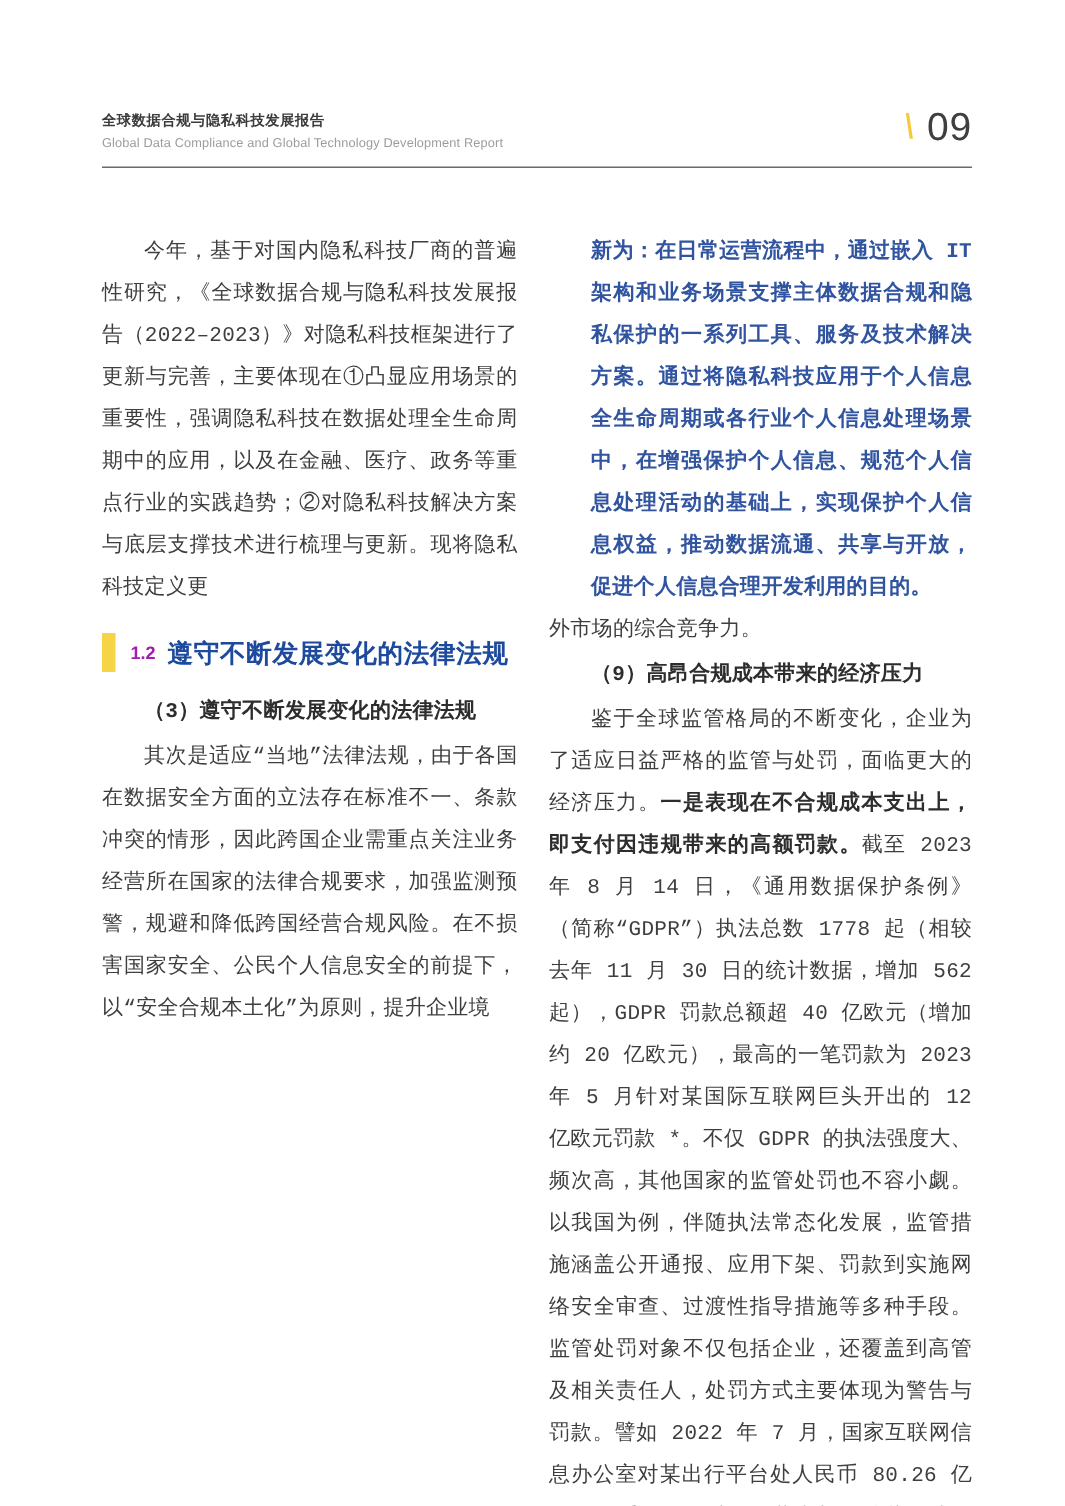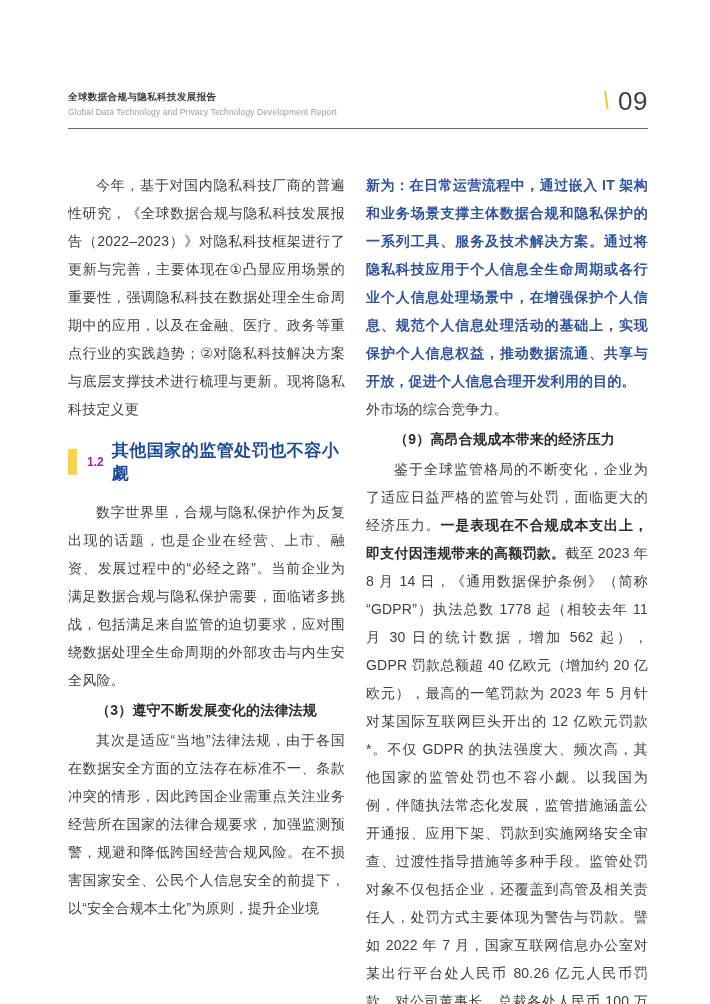--- a/index.html
+++ b/index.html
@@ -4,78 +4,77 @@
 <style>
   html,body{margin:0;padding:0;background:#ffffff;}
   body{
     width:710px;height:1004px;overflow:hidden;
     font-family:"Liberation Sans","DejaVu Sans",sans-serif;
     -webkit-font-smoothing:antialiased;
   }
   .page{box-sizing:border-box;width:710px;height:1004px;padding:74px 62px 0 68px;}
 
   
-  .hdr{display:flex;justify-content:space-between;align-items:flex-end;margin-top:17px;}
+  .hdr{display:flex;justify-content:space-between;align-items:flex-end;}
   .ht-zh{font-size:9.5px;font-weight:bold;color:#3c3c3c;letter-spacing:.4px;}
   .ht-en{font-size:8.5px;color:#9c9c9c;margin-top:3px;letter-spacing:.1px;}
   .pn{display:flex;align-items:center;gap:9px;margin-top:-6px;}
   .pn .slash{color:#F2CC3D;font-size:23px;font-weight:bold;transform:scaleX(.8);}
   .pn .num{font-size:26px;color:#3f3f3f;letter-spacing:.5px;}
   .rule{border-top:1px solid #6a6a6a;margin-top:11px;}
 
   
   .cols{display:flex;gap:21px;margin-top:42px;}
   .col{width:278px;}
   .col.right{width:283px;}
 
   
   .para{margin:0;font-size:14px;line-height:28px;text-align:justify;
-        color:#3e3e3e;letter-spacing:.2px;}
+        color:#3e3e3e;letter-spacing:.2px;font-family:Liberation Mono, monospace;}
   .para.indent{text-indent:2em;}
   .para.gap{}
-  .para.blue{color:#30549F;font-weight:bold;}
+  .para.blue{color:#30549F;font-weight:bold;margin-left:28px;}
   .para.subhead{color:#2A4F9E;font-weight:bold;text-indent:2em;margin:2px 0;}
   .run.bold{font-weight:bold;color:#2d2d2d;}
 
   
   .sec{display:flex;align-items:center;margin:16px 0 13px 0;}
   .sec .bar{width:9px;height:26px;background:#F5D448;margin-right:10px;flex:none;}
   .sec .sec-num{font-size:12px;font-weight:bold;color:#a21caf;margin-right:8px;}
   .sec .sec-title{font-size:17px;font-weight:bold;color:#1D4A9C;letter-spacing:.5px;}
 </style>
 </head>
 <body>
 
 <div class="page">
 
   <header class="hdr">
     <div>
       <div class="ht-zh">全球数据合规与隐私科技发展报告</div>
-      <div class="ht-en">Global Data Technology and Privacy Technology Development Report</div>
+      <div class="ht-en">Global Data Compliance and Global Technology Development Report</div>
     </div>
     <div class="pn">
       <span class="slash">\</span>
       <span class="num">09</span>
     </div>
   </header>
 
   <div class="rule"></div>
 
   <main class="cols">
     <div class="col left">
       <div id="left-top">
           <p class="para body indent"><span class="run">今年，基于对国内隐私科技厂商的普遍性研究，《全球数据合规与隐私科技发展报告（2022–2023）》对隐私科技框架进行了更新与完善，主要体现在①凸显应用场景的重要性，强调隐私科技在数据处理全生命周期中的应用，以及在金融、医疗、政务等重点行业的实践趋势；②对隐私科技解决方案与底层支撑技术进行梳理与更新。现将隐私科技定义更</span></p>
         </div>
       <div class="sec">
         <span class="bar"></span>
         <span class="sec-num">1.2</span>
-        <span class="sec-title">其他国家的监管处罚也不容小觑</span>
+        <span class="sec-title">遵守不断发展变化的法律法规</span>
       </div>
       <div id="left-bottom">
-          <p class="para body indent"><span class="run">数字世界里，合规与隐私保护作为反复出现的话题，也是企业在经营、上市、融资、发展过程中的“必经之路”。当前企业为满足数据合规与隐私保护需要，面临诸多挑战，包括满足来自监管的迫切要求，应对围绕数据处理全生命周期的外部攻击与内生安全风险。</span></p>
           <p class="para subhead"><span class="run bold">（3）遵守不断发展变化的法律法规</span></p>
           <p class="para body indent"><span class="run">其次是适应“当地”法律法规，由于各国在数据安全方面的立法存在标准不一、条款冲突的情形，因此跨国企业需重点关注业务经营所在国家的法律合规要求，加强监测预警，规避和降低跨国经营合规风险。在不损害国家安全、公民个人信息安全的前提下，以“安全合规本土化”为原则，提升企业境</span></p>
         </div>
     </div>
 
     <div class="col right">
       <div id="right-paras">
           <p class="para blue"><span class="run">新为：在日常运营流程中，通过嵌入 IT 架构和业务场景支撑主体数据合规和隐私保护的一系列工具、服务及技术解决方案。通过将隐私科技应用于个人信息全生命周期或各行业个人信息处理场景中，在增强保护个人信息、规范个人信息处理活动的基础上，实现保护个人信息权益，推动数据流通、共享与开放，促进个人信息合理开发利用的目的。</span></p>
           <p class="para body gap"><span class="run">外市场的综合竞争力。</span></p>
           <p class="para subhead"><span class="run bold">（9）高昂合规成本带来的经济压力</span></p>

